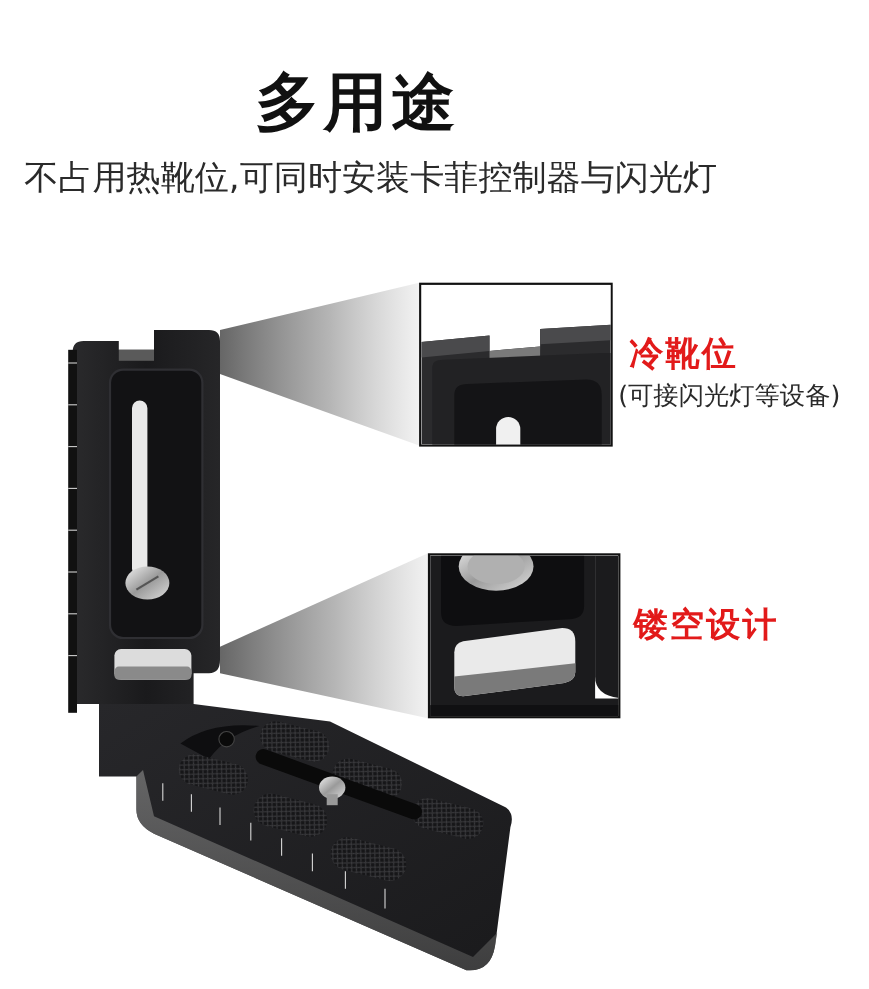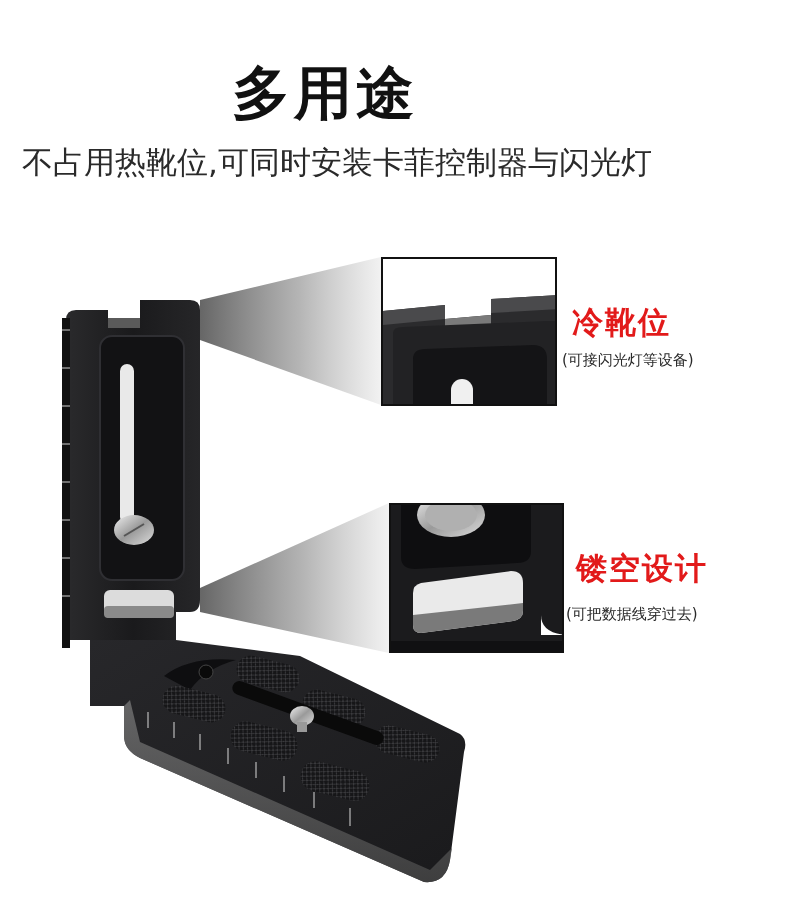--- a/index.html
+++ b/index.html
@@ -21,21 +21,21 @@
     .detail {
       position: absolute; border: 2px solid #111; overflow: hidden; background: #f4f4f4;
     }
     .detail-1 { left: 381px; top: 257px; width: 176px; height: 149px; }
     .detail-2 { left: 389px; top: 503px; width: 175px; height: 150px; }
 
     .feature-title {
       position: absolute; font-size: 31px; color: #e21a1a; font-weight: bold; line-height: 38px; letter-spacing: 2px; text-align: right;
     }
     .feature-note {
-      position: absolute; font-size: 15px; color: #2a2a2a; line-height: 28px;
+      position: absolute; font-size: 23px; color: #2a2a2a; line-height: 28px;
     }
     .ft-1 { left: 572px; top: 303px; }
     .fn-1 { left: 562px; top: 346px; }
     .ft-2 { left: 576px; top: 549px; }
     .fn-2 { left: 566px; top: 600px; }
   </style>
 </head>
 <body>
 
 <div class="title">多用途</div>
@@ -154,14 +154,13 @@
       <path d="M150 0 L150 110 Q150 128 175 130 L175 0 Z" fill="#1b1b1d"></path>
       <path d="M10 0 L140 0 L140 46 Q140 58 126 58 L24 64 Q10 64 10 52 Z" fill="#0e0e10"></path>
       <ellipse cx="60" cy="10" rx="34" ry="22" fill="url(#screw)"></ellipse>
       <ellipse cx="60" cy="10" rx="26" ry="16" fill="#b0b0b0"></ellipse>
       <path d="M22 88 Q22 80 30 78 L120 66 Q132 66 132 78 L132 106 Q132 114 122 116 L30 128 Q22 128 22 120 Z" fill="#eaeaea"></path>
       <path d="M22 110 L132 98 L132 106 Q132 114 122 116 L30 128 Q22 128 22 120 Z" fill="#7a7a7a"></path>
       <rect x="0" y="136" width="175" height="14" fill="#101012"></rect>
     </svg>
   </div>
   <div class="feature-title ft-2">镂空设计</div>
-  <div class="feature-note fn-2">(可把数据线穿过去)</div>
 </div>
 
 </body></html>

